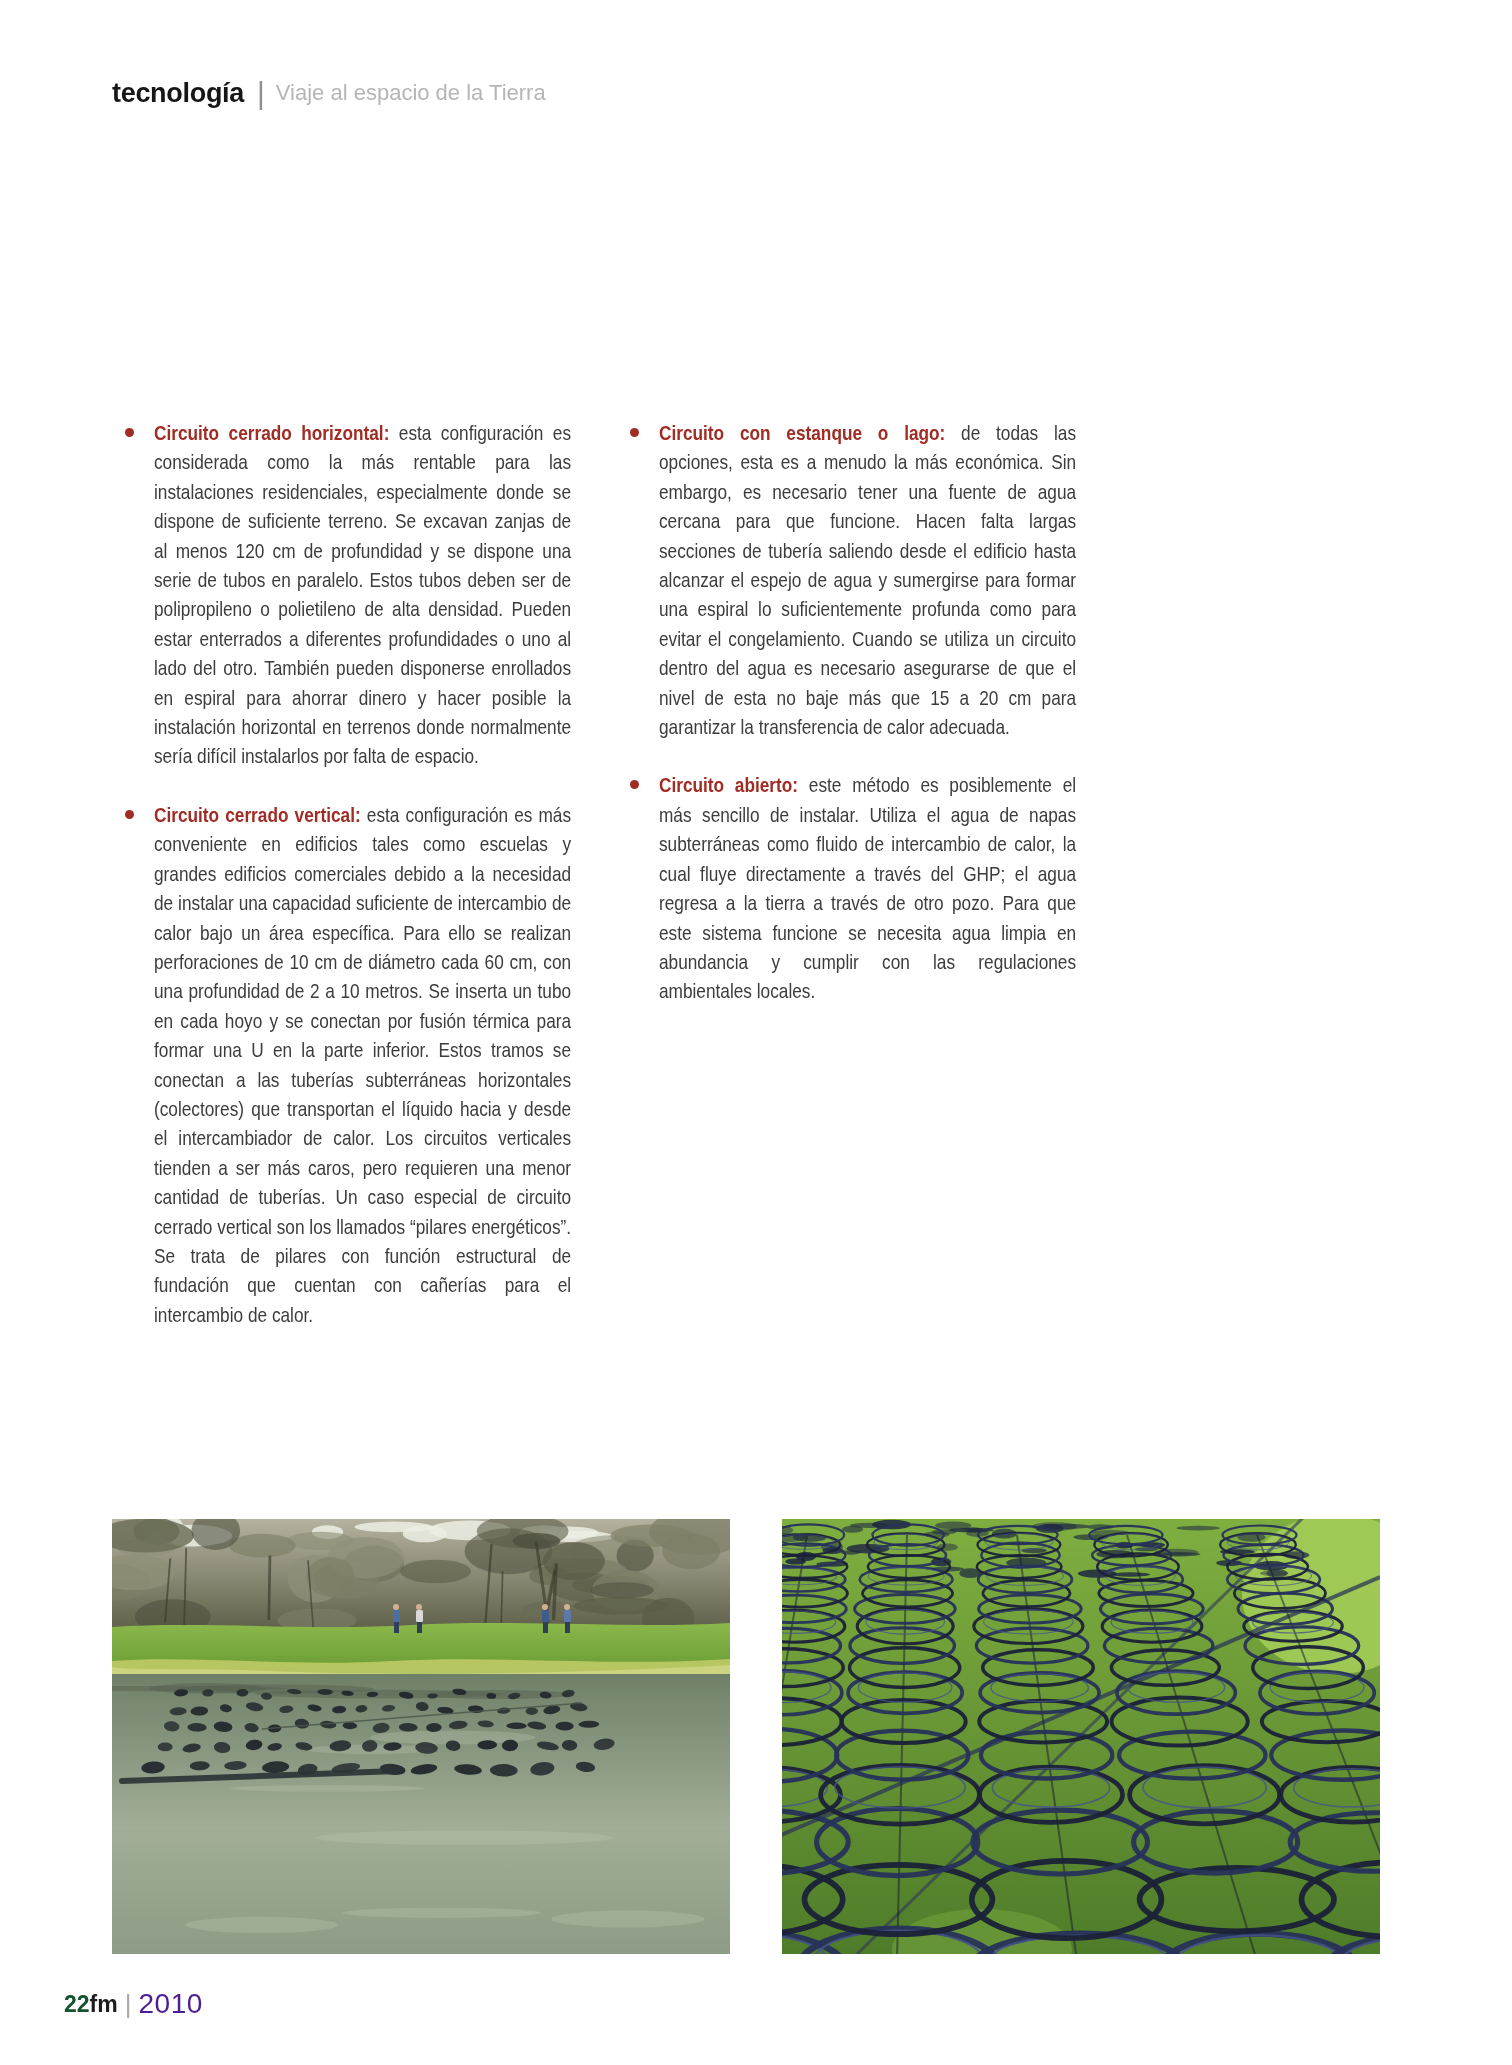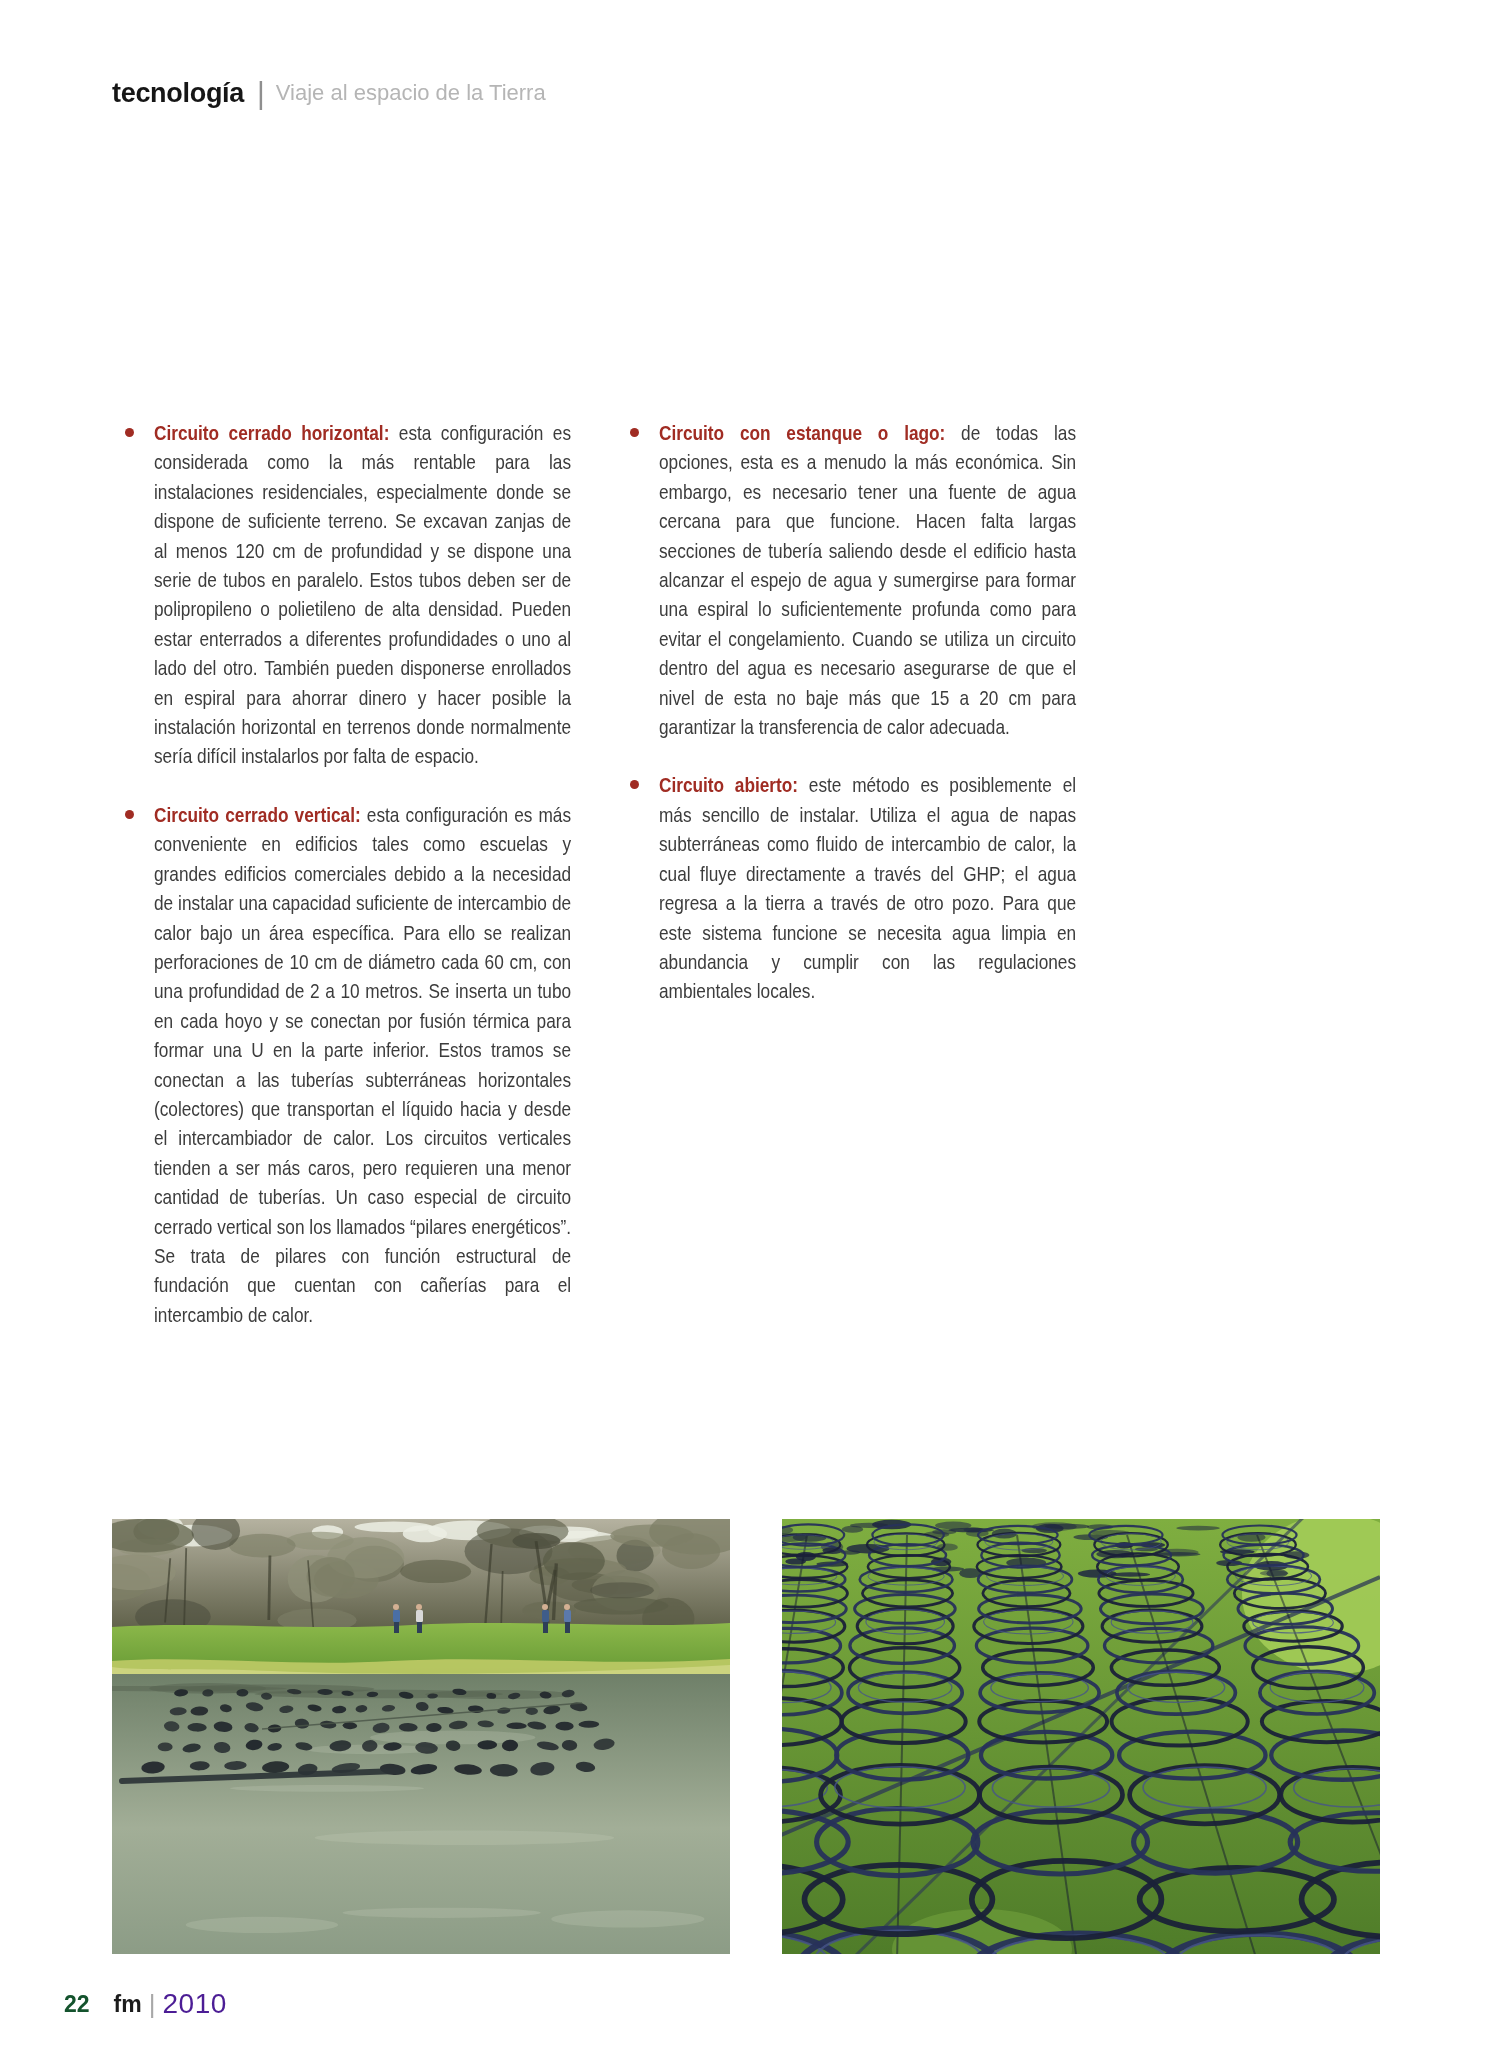--- a/index.html
+++ b/index.html
@@ -31,21 +31,21 @@
   
   figure{margin:0;padding:0;}
   .photo{position:absolute;top:1519px;overflow:hidden;}
   .photo-left{left:112px;width:618px;height:435px;}
   .photo-right{left:782px;width:598px;height:435px;}
   .photo svg{display:block;width:100%;height:100%;}
 
   
   .footer{position:absolute;left:64px;top:1988px;display:flex;align-items:center;}
   .page-number{font-size:23px;font-weight:bold;color:#14532d;}
-  .magazine{font-size:23px;font-weight:bold;color:#1c1c1c;margin-left:24px;text-align:center;}
+  .magazine{font-size:23px;font-weight:bold;color:#1c1c1c;text-align:center;}
   .footer-divider{font-size:26px;color:#a8a8a8;font-weight:300;margin:0 7px;}
   .year{font-size:28px;color:#4c1d95;letter-spacing:0.5px;}
 </style>
 </head>
 <body>
 
 <div class="page">
 
   <div class="header">
     <span class="section-title">tecnología</span>

